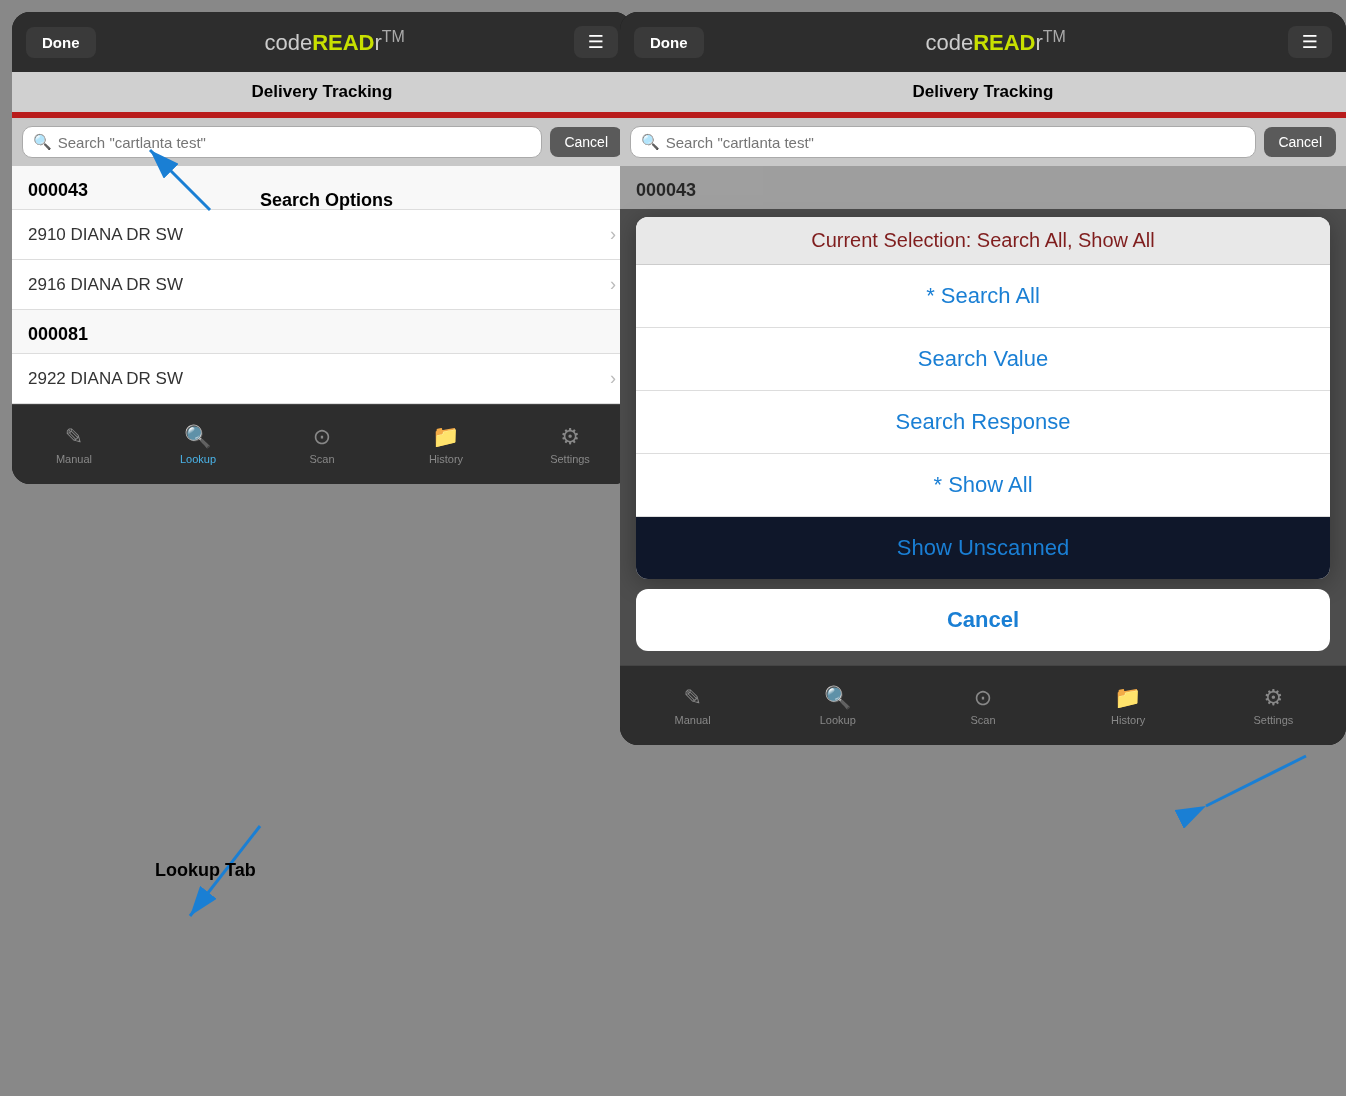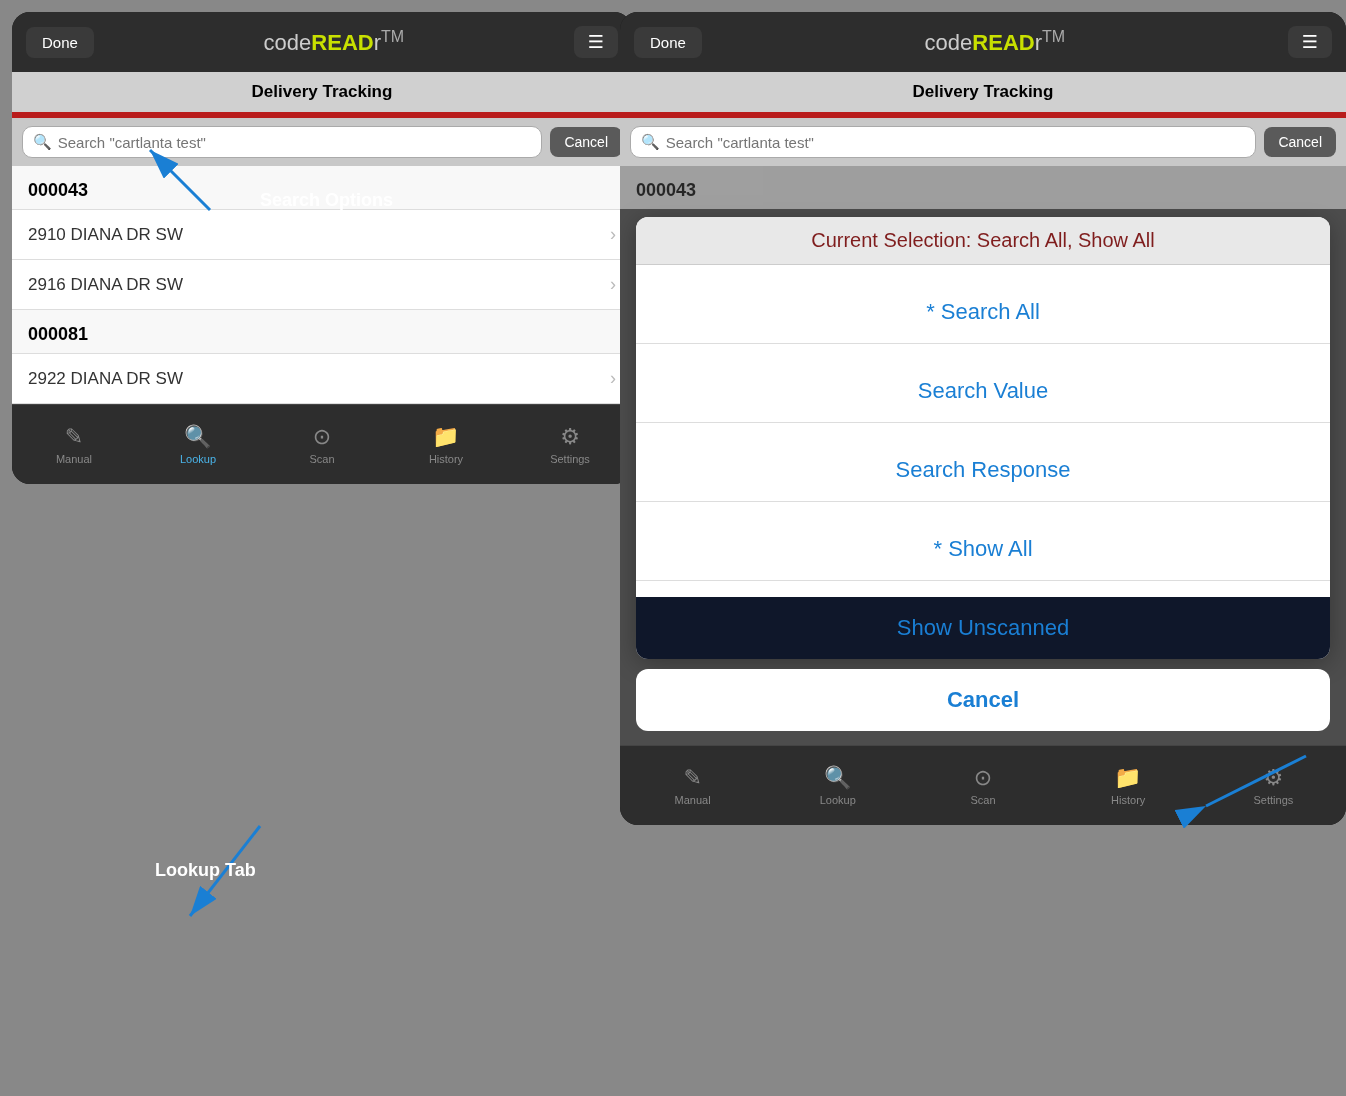--- a/index.html
+++ b/index.html
@@ -49,21 +49,21 @@
       padding: 10px 14px;
       height: 60px;
     }
     .done-btn {
       background: #3a3a3a;
       color: #fff;
       border: none;
       border-radius: 8px;
       padding: 7px 16px;
       font-size: 15px;
-      font-weight: 400;
+      font-weight: 700;
       cursor: pointer;
     }
     .app-title {
       font-size: 22px;
       color: #ccc;
       font-weight: 300;
       letter-spacing: 0;
     }
     .app-title span.read {
       color: #c8e000;
@@ -229,21 +229,20 @@
       border-bottom: 1px solid #ccc;
     }
     .modal-option {
       padding: 18px 20px;
       text-align: center;
       font-size: 22px;
       color: #1a7fd4;
       border-bottom: 1px solid #ddd;
       cursor: pointer;
       background: #fff;
-      margin-top: 16px;
     }
     .modal-option.highlighted {
       background: #0f172a;
     }
     .modal-option:last-child {
       border-bottom: none;
     }
     .modal-cancel {
       margin: 10px 16px 14px 16px;
       background: #fff;
@@ -258,21 +257,21 @@
 
     
     .annotation {
       position: absolute;
       z-index: 10;
       pointer-events: none;
     }
     .annotation-text {
       font-size: 18px;
       font-weight: 700;
-      color: #ffffff;
+      color: #000000;
     }
     svg.arrow-svg {
       position: absolute;
       pointer-events: none;
       z-index: 10;
     }
 
     
     .left-phone-wrapper {
       position: relative;

